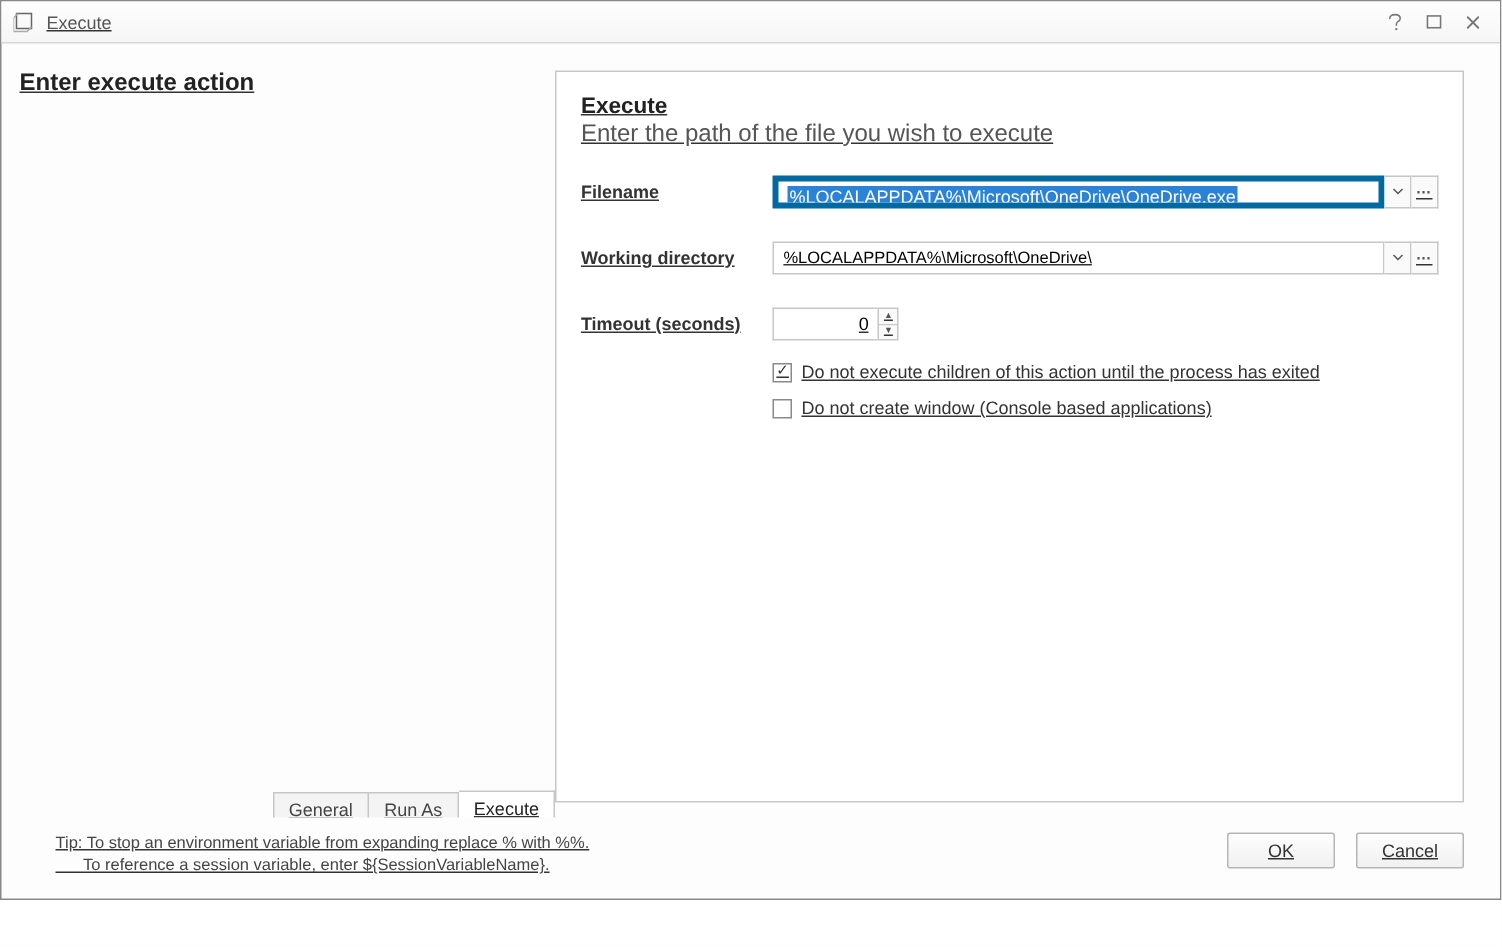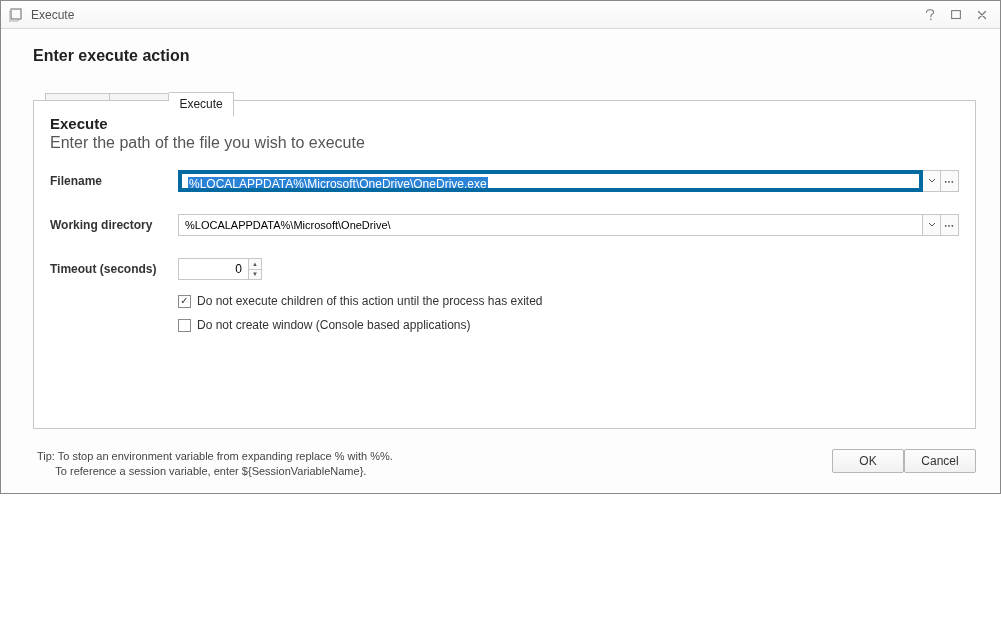--- a/index.html
+++ b/index.html
@@ -5,26 +5,27 @@
   * { box-sizing: border-box; }
   html, body {
     margin: 0; padding: 0;
     font-family: "Segoe UI", Tahoma, Arial, sans-serif;
     font-size: 12px;
     color: #333;
     background: #fff;
   }
   .window {
     width: 1001px;
-    height: 494px;
+    height: 600px;
     border: 1px solid #888;
     background: #fdfdfd;
     display: flex;
     flex-direction: column;
     box-shadow: 0 0 0 1px #eee;
+    text-decoration: underline;
   }
   .titlebar {
     height: 28px;
     background: linear-gradient(#fefefe,#f6f6f6);
     border-bottom: 1px solid #d8d8d8;
     display: flex;
     align-items: center;
     padding: 0 6px 0 8px;
   }
   .titlebar .app-icon {
@@ -36,23 +37,22 @@
   .titlebar .spacer { flex: 1; }
   .titlebar .win-btn {
     width: 24px; height: 18px;
     display: flex; align-items: center; justify-content: center;
     color: #666;
     margin-left: 2px;
   }
   .titlebar .win-btn svg { width: 14px; height: 14px; }
   .content {
     flex: 1;
-    padding: 18px 24px 10px 32px;
-    display: flex;
-    flex-direction: column;
+    padding: 18px 24px 10px 12px;
+    display: flex;
     overflow: hidden;
   }
   h1.page-title {
     margin: 0 0 10px 0;
     font-size: 16px;
     font-weight: 700;
     color: #222;
   }
   .tabs-row {
     display: flex;
@@ -212,21 +212,21 @@
   }
   .tip {
     flex: 1;
     font-size: 11px;
     color: #444;
     line-height: 1.35;
     margin-left: 12px;
   }
   .dlg-buttons {
     display: flex;
-    gap: 0;
+    gap: 14px;
     align-items: center;
   }
   .dlg-btn {
     min-width: 72px;
     height: 24px;
     border: 1px solid #b5b5b5;
     background: linear-gradient(#fdfdfd,#f1f1f1);
     font-size: 12px;
     color: #333;
     border-radius: 2px;

